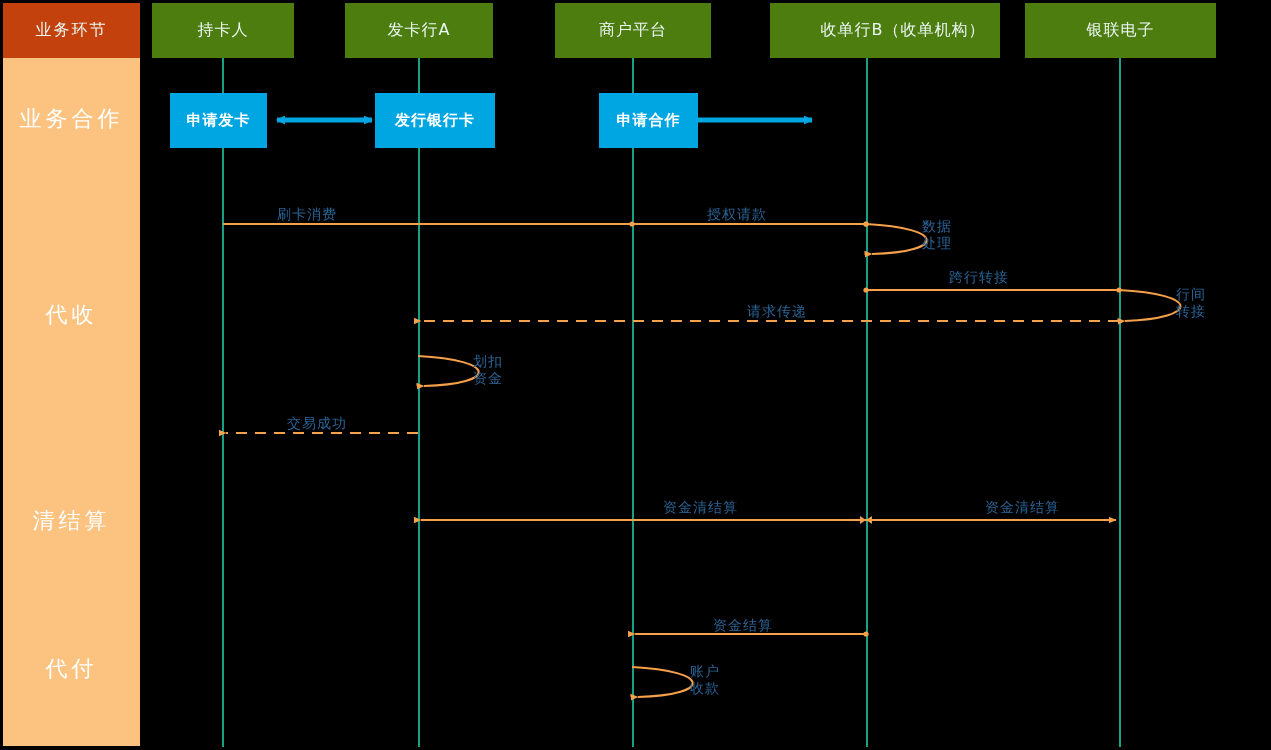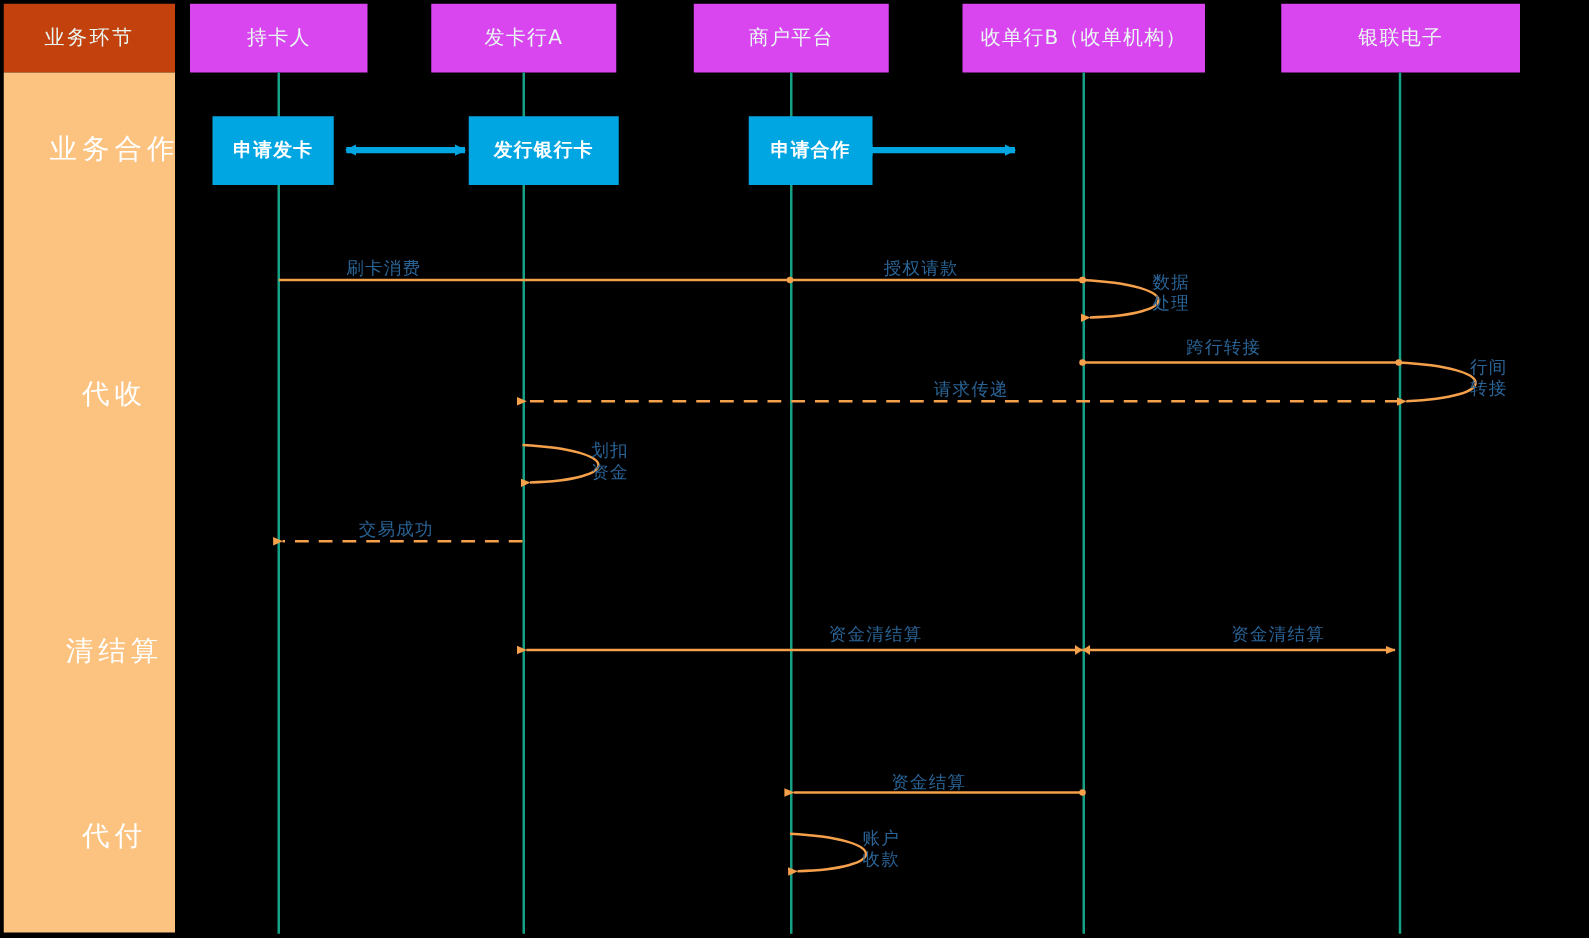--- a/index.html
+++ b/index.html
@@ -13,27 +13,27 @@
     display:flex;align-items:center;justify-content:center;
     font-size:16px;letter-spacing:2px;
   }
   .phase-body{
     position:absolute;left:3px;top:58px;width:137px;height:688px;
     background:#fcc380;
   }
   .phase-label{
     position:absolute;left:3px;width:137px;
     color:#ffffff;text-align:center;
-    font-size:22px;letter-spacing:4px;font-weight:400;padding-left:20px;
+    font-size:22px;letter-spacing:4px;font-weight:400;
   }
 
   
   .actor-box{
     position:absolute;top:3px;height:55px;
-    background:#d946ef;color:#eaf7f3;
+    background:#4d7c0f;color:#eaf7f3;
     display:flex;align-items:center;justify-content:center;
     font-size:16px;letter-spacing:1px;white-space:nowrap;
   }
   .lifeline{
     position:absolute;width:2px;background:#16a085;top:58px;
   }
 
   
   .act-box{
     position:absolute;height:55px;background:#00a6e2;color:#fff;
@@ -59,21 +59,21 @@
   <div class="phase-body"></div>
 
   <div class="phase-label" style="top:104px;">业务合作</div>
   <div class="phase-label" style="top:300px;">代收</div>
   <div class="phase-label" style="top:506px;">清结算</div>
   <div class="phase-label" style="top:654px;">代付</div>
 
   <div class="actor-box" style="left:152px;width:142px;">持卡人</div>
   <div class="actor-box" style="left:345px;width:148px;">发卡行A</div>
   <div class="actor-box" style="left:555px;width:156px;">商户平台</div>
-  <div class="actor-box" style="left:770px;width:194px;">收单行B（收单机构）</div>
+  <div class="actor-box" style="left:770px;width:194px;padding-left:36px;">收单行B（收单机构）</div>
   <div class="actor-box" style="left:1025px;width:191px;">银联电子</div>
 
   <div class="lifeline" style="left:222px;height:689px;"></div>
   <div class="lifeline" style="left:418px;height:689px;"></div>
   <div class="lifeline" style="left:632px;height:689px;"></div>
   <div class="lifeline" style="left:866px;height:689px;"></div>
   <div class="lifeline" style="left:1119px;height:689px;"></div>
 
   <div class="act-box" style="left:170px;top:93px;width:97px;">申请发卡</div>
   <div class="act-box" style="left:375px;top:93px;width:120px;">发行银行卡</div>

